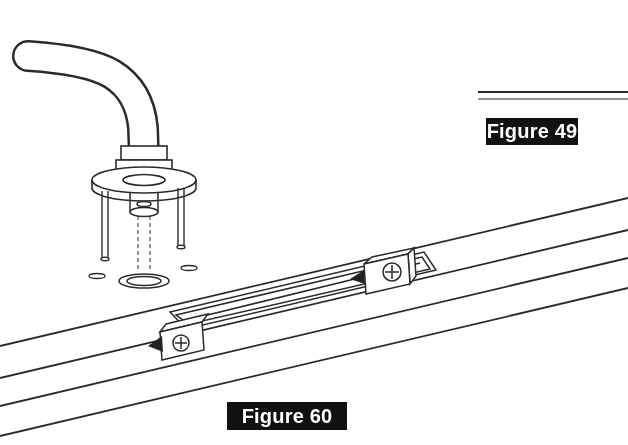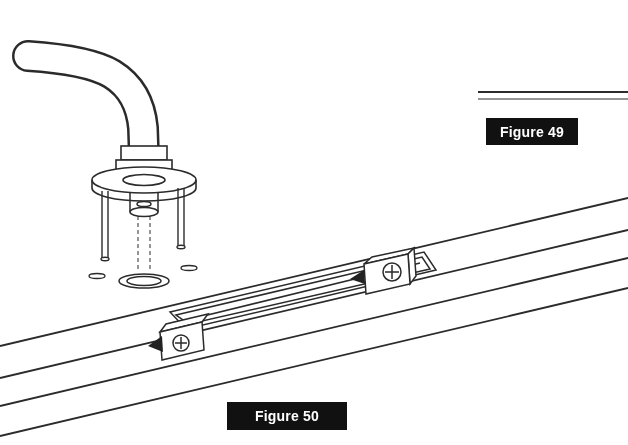--- a/index.html
+++ b/index.html
@@ -10,21 +10,21 @@
     background: #ffffff;
     overflow: hidden;
     font-family: "Liberation Sans", sans-serif;
   }
   #diagram-svg { position: absolute; left: 0; top: 0; }
   .figure-badge {
     position: absolute;
     background: #111111;
     color: #ffffff;
     font-weight: bold;
-    font-size: 14px;
+    font-size: 20px;
     display: flex;
     align-items: center;
     justify-content: center;
     letter-spacing: 0.2px;
     user-select: none;
   }
   #badge-49 { left: 486px; top: 118px; width: 92px; height: 27px; }
   #badge-50 { left: 227px; top: 402px; width: 120px; height: 28px; }
 </style>
 </head>
@@ -123,15 +123,15 @@
           <circle cx="181" cy="343" r="8" fill="#ffffff"></circle>
           <line x1="175" y1="343" x2="187" y2="343"></line>
           <line x1="181" y1="337" x2="181" y2="349"></line>
         </g>
       </g>
     </g>
   </svg>
 
   <div id="badge-49" class="figure-badge">Figure 49</div>
 
-  <div id="badge-50" class="figure-badge">Figure 50</div>
+  <div id="badge-50" class="figure-badge">Figure 60</div>
 
 </div>
 
 </body></html>

